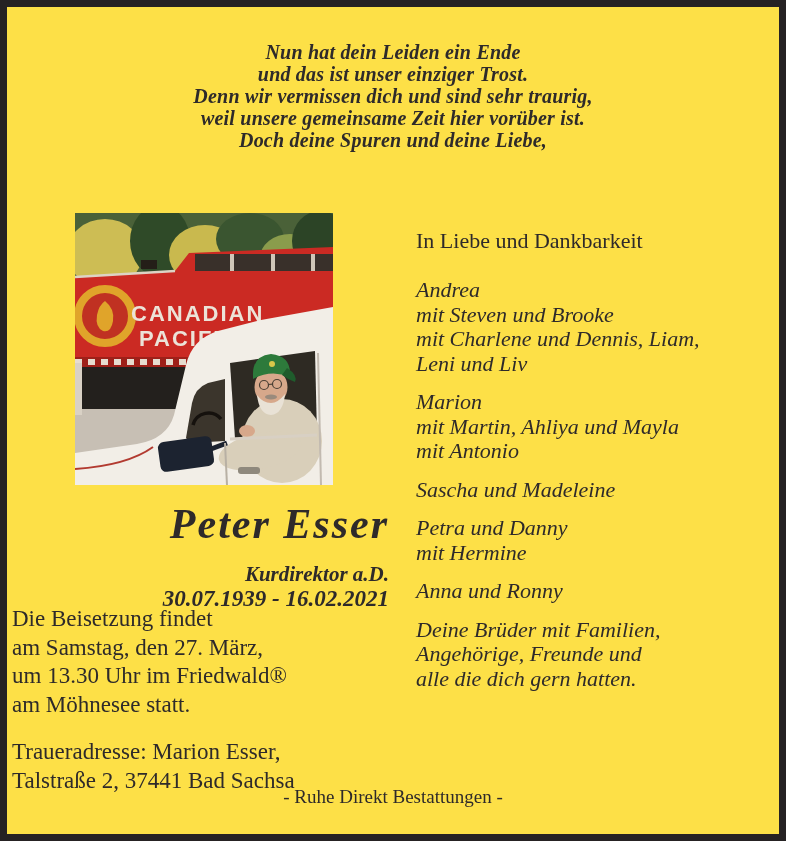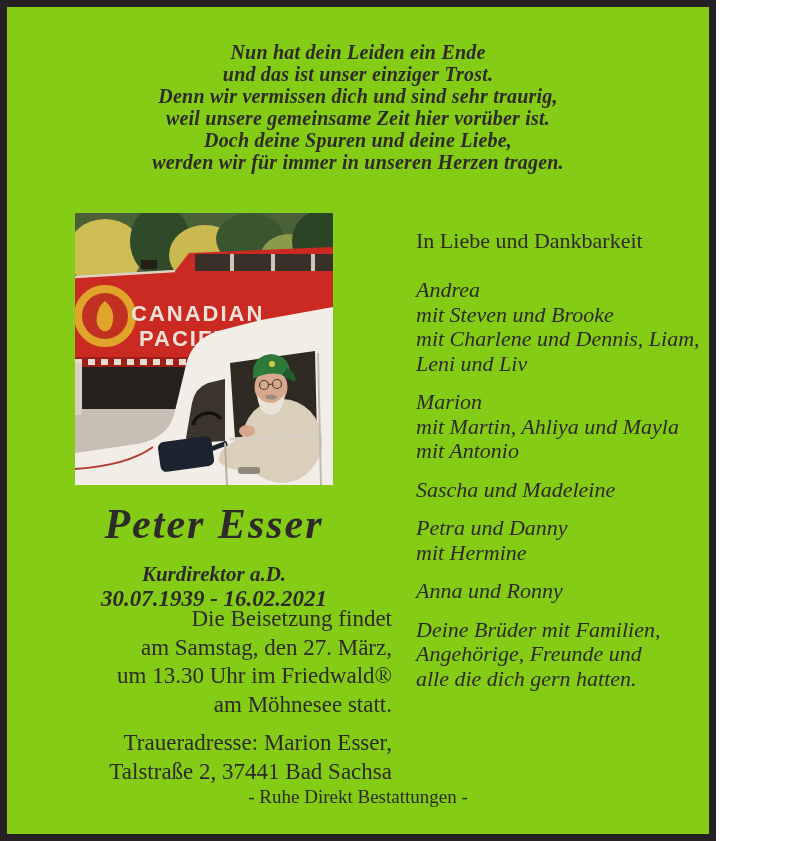--- a/index.html
+++ b/index.html
@@ -1,22 +1,22 @@
 <!DOCTYPE html>
 <html><head>
 <meta charset="utf-8">
 <style>
   html, body { margin: 0; padding: 0; background: #ffffff; }
   .page {
     position: relative;
-    width: 716px;
+    width: 786px;
     height: 841px;
     box-sizing: border-box;
     border: 7px solid #262223;
-    background: #84cc16;
+    background: #fde047;
     font-family: "Liberation Serif", serif;
     color: #2e2a2a;
     overflow: hidden;
   }
   .poem {
     position: absolute;
     top: 34px; left: 0; width: 100%;
     text-align: center;
     font-style: italic;
     font-weight: bold;
@@ -25,22 +25,22 @@
     letter-spacing: 0.2px;
   }
   .photo {
     position: absolute;
     left: 68px; top: 206px;
     width: 258px; height: 272px;
   }
   .photo svg { display: block; }
   .name-block {
     position: absolute;
-    left: 17px; top: 492px; width: 380px;
-    text-align: center;
+    left: 2px; top: 492px; width: 380px;
+    text-align: right;
   }
   .name {
     font-size: 42px;
     font-style: italic;
     font-weight: bold;
     letter-spacing: 2px;
     line-height: 50px;
   }
   .title {
     margin-top: 14px;
@@ -51,25 +51,25 @@
   }
   .dates {
     font-size: 23px;
     font-style: italic;
     font-weight: bold;
     line-height: 26px;
   }
   .funeral {
     position: absolute;
     left: 5px; top: 598px; width: 380px;
-    text-align: right;
+    text-align: left;
     font-size: 23px;
     line-height: 28.5px;
   }
-  .address { margin-top: 10px; }
+  .address { margin-top: 19px; }
   .right-col {
     position: absolute;
     left: 409px; top: 221px; width: 365px;
   }
   .mourners-heading {
     font-size: 22px;
     line-height: 26px;
     margin-bottom: 24px;
   }
   .group {
@@ -90,21 +90,20 @@
 <body>
 
 <div class="page">
 
   <div class="poem">
     <div>Nun hat dein Leiden ein Ende</div>
     <div>und das ist unser einziger Trost.</div>
     <div>Denn wir vermissen dich und sind sehr traurig,</div>
     <div>weil unsere gemeinsame Zeit hier vorüber ist.</div>
     <div>Doch deine Spuren und deine Liebe,</div>
-    <div>werden wir für immer in unseren Herzen tragen.</div>
   </div>
 
   <div class="photo">
     <svg viewBox="0 0 258 272" width="258" height="272" xmlns="http://www.w3.org/2000/svg">
 
       <g>
         <rect x="0" y="0" width="258" height="78" fill="#4a6138"></rect>
         <ellipse cx="30" cy="40" rx="38" ry="34" fill="#cdbd54"></ellipse>
         <ellipse cx="85" cy="28" rx="30" ry="36" fill="#2f4a28"></ellipse>
         <ellipse cx="130" cy="42" rx="36" ry="30" fill="#c9b94e"></ellipse>

